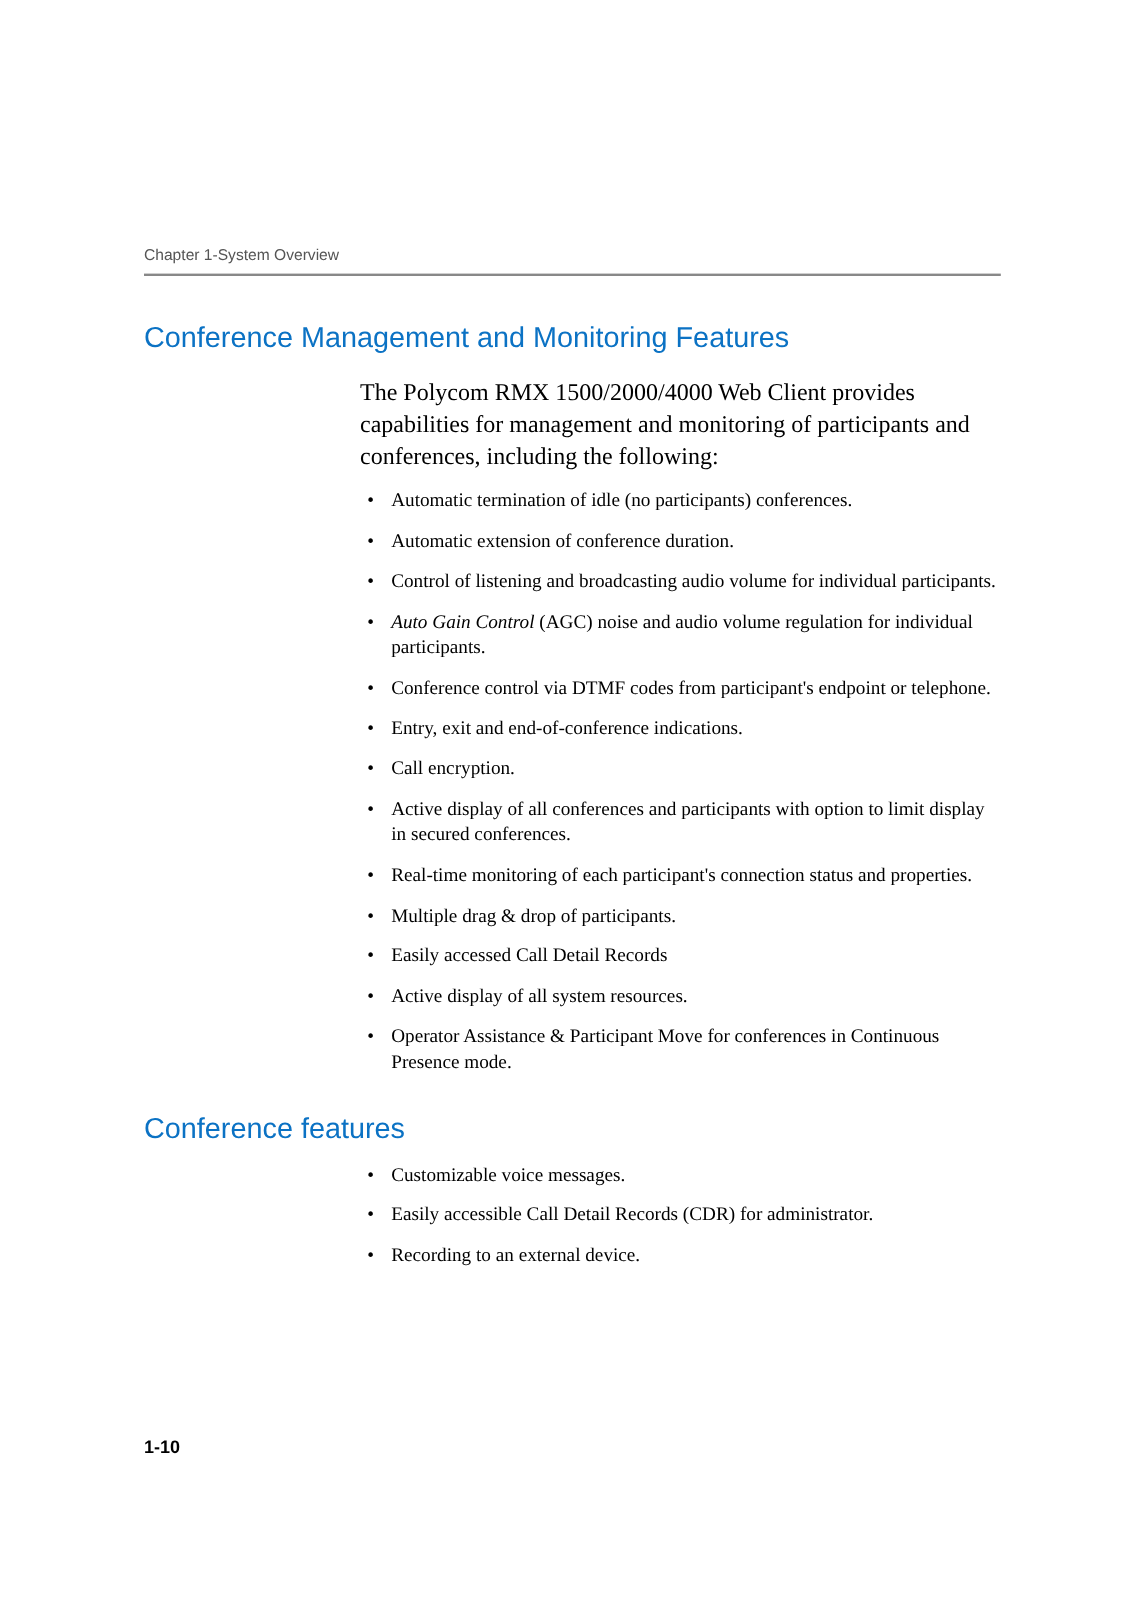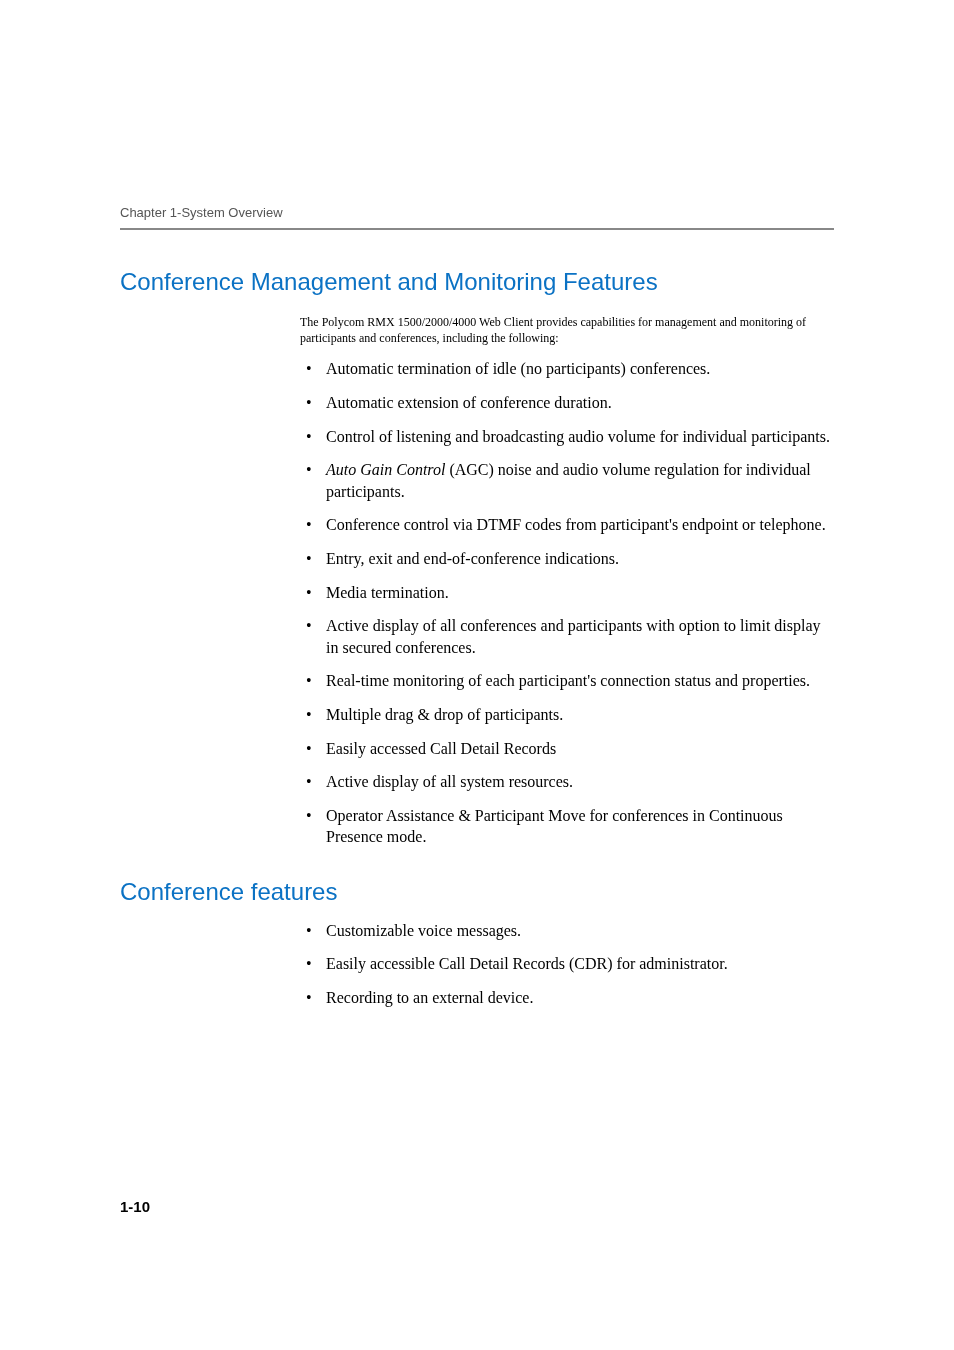--- a/index.html
+++ b/index.html
@@ -3,21 +3,21 @@
 <meta charset="utf-8">
 <style>
   * { margin: 0; padding: 0; box-sizing: border-box; }
   html, body { width: 954px; height: 1350px; background: #ffffff; font-family: "Palatino Linotype", "Book Antiqua", Palatino, Georgia, serif; color: #000; }
   .page { position: relative; width: 954px; height: 1350px; padding: 205px 120px 0 120px; }
   .running-header { font-family: "Segoe UI", "Helvetica Neue", Arial, sans-serif; font-size: 13px; color: #555; margin-bottom: 8px; }
   .rule { border: none; border-top: 2px solid #888; margin-bottom: 38px; }
   .h1 { font-family: "Segoe UI", "Helvetica Neue", Arial, sans-serif; font-weight: 400; font-size: 24px; color: #0b72c4; margin-bottom: 18px; }
   .h1.second { margin-top: 30px; margin-bottom: 14px; }
   .body-block { margin-left: 180px; max-width: 530px; }
-  .para { font-size: 12px; line-height: 1.35; margin-bottom: 10px; }
+  .para { font-size: 20px; line-height: 1.35; margin-bottom: 10px; }
   ul.bullets { list-style: none; margin-top: 4px; }
   ul.bullets > li { position: relative; padding-left: 26px; font-size: 16px; line-height: 1.35; margin-bottom: 7px; margin-top: 12px; }
   ul.bullets > li::before { content: "•"; position: absolute; left: 6px; top: 0; font-size: 16px; }
   .italic { font-style: italic; }
   .page-num { position: absolute; left: 120px; bottom: 135px; font-family: "Segoe UI", "Helvetica Neue", Arial, sans-serif; font-weight: 700; font-size: 15px; color: #000; }
 </style>
 </head>
 <body>
 
 <div class="page">
@@ -29,21 +29,21 @@
 
   <div class="body-block">
     <p class="para">The Polycom RMX 1500/2000/4000 Web Client provides capabilities for management and monitoring of participants and conferences, including the following:</p>
     <ul class="bullets">
       <li>Automatic termination of idle (no participants) conferences.</li>
       <li>Automatic extension of conference duration.</li>
       <li>Control of listening and broadcasting audio volume for individual participants.</li>
       <li><span class="italic">Auto Gain Control</span><span> (AGC) noise and audio volume regulation for individual participants.</span></li>
       <li>Conference control via DTMF codes from participant's endpoint or telephone.</li>
       <li>Entry, exit and end-of-conference indications.</li>
-      <li>Media termination.</li>
+      <li>Call encryption.</li>
       <li>Active display of all conferences and participants with option to limit display in secured conferences.</li>
       <li>Real-time monitoring of each participant's connection status and properties.</li>
       <li>Multiple drag &amp; drop of participants.</li>
       <li>Easily accessed Call Detail Records</li>
       <li>Active display of all system resources.</li>
       <li>Operator Assistance &amp; Participant Move for conferences in Continuous Presence mode.</li>
     </ul>
   </div>
 
   <div class="h1 second">Conference features</div>

